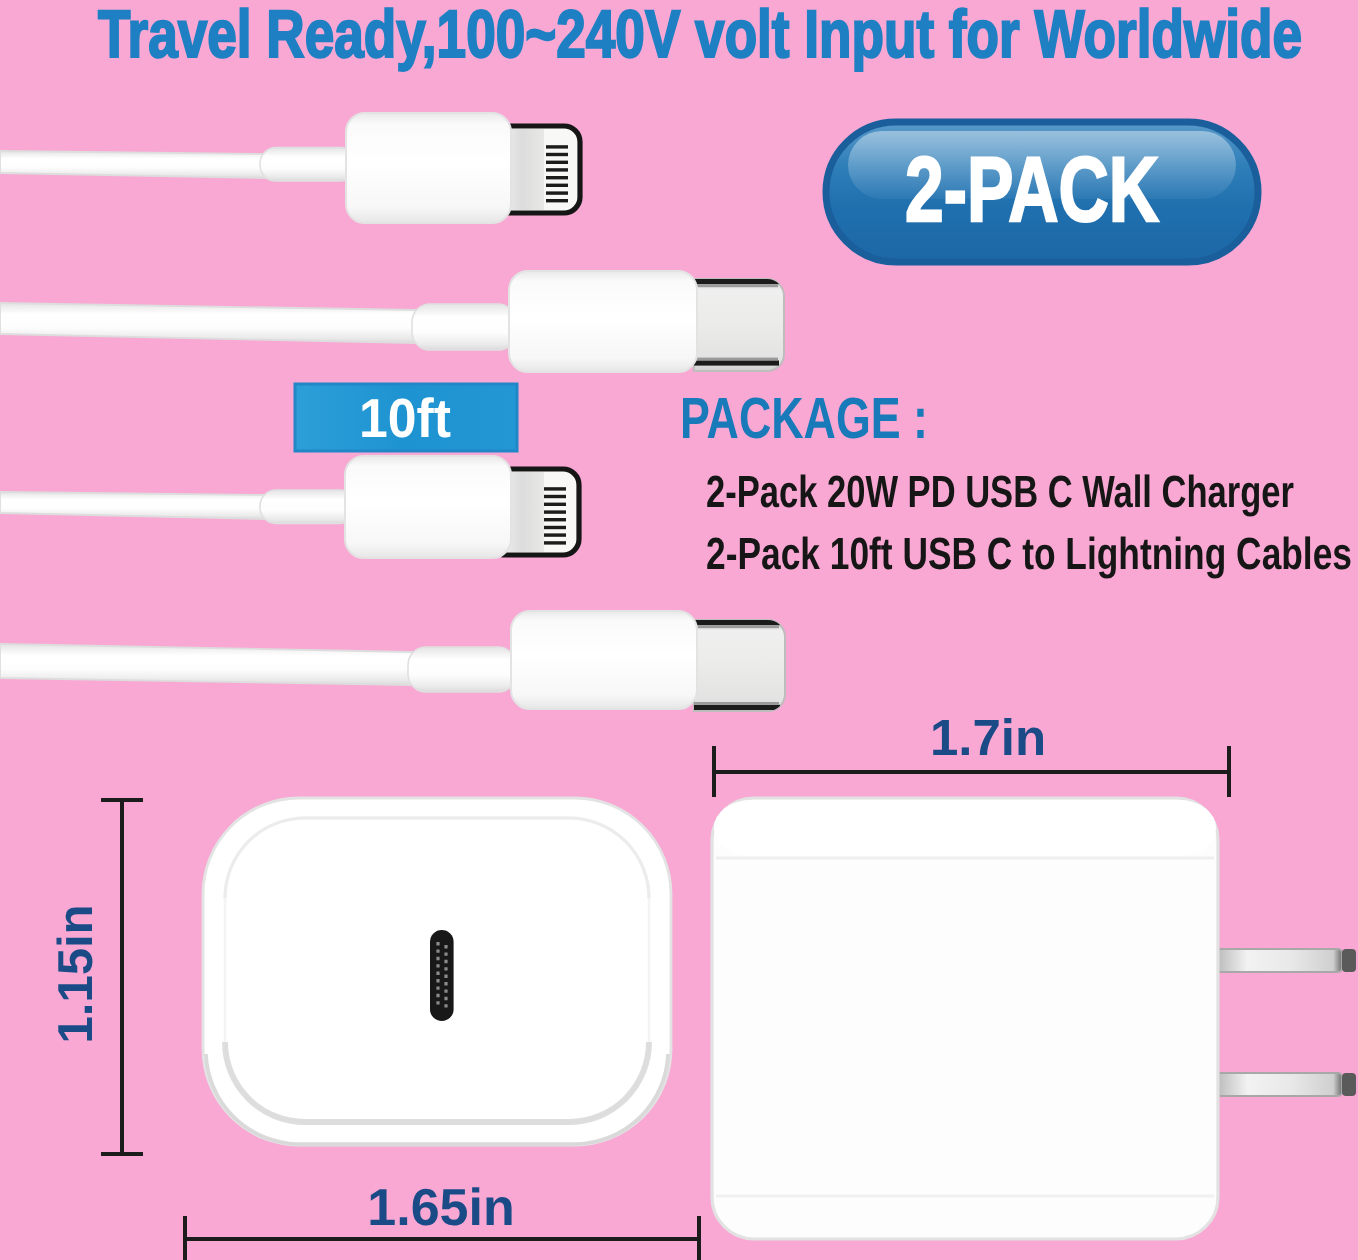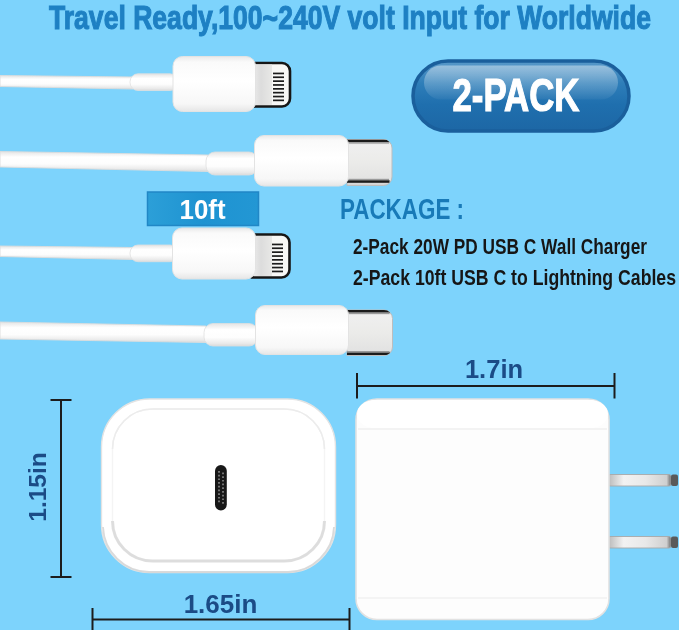--- a/index.html
+++ b/index.html
@@ -1,16 +1,16 @@
 <!DOCTYPE html>
 <html><head>
 <meta charset="utf-8">
 <style>
 html,body{margin:0;padding:0;background:#fff;}
-.page{position:relative;width:679px;height:630px;background:#7dd3fc;overflow:hidden;font-family:"Liberation Sans",sans-serif;}
+.page{position:relative;width:679px;height:630px;background:#f9a8d4;overflow:hidden;font-family:"Liberation Sans",sans-serif;}
 </style>
 </head>
 <body>
 <div class="page">
 <svg width="679" height="630" viewBox="0 0 679 630" font-family="Liberation Sans, sans-serif">
   <defs>
     <linearGradient id="cordG" x1="0" y1="0" x2="0" y2="1">
       <stop offset="0" stop-color="#e4e4e4"></stop>
           <stop offset="0.28" stop-color="#ffffff"></stop>
       <stop offset="0.62" stop-color="#fdfdfd"></stop>

